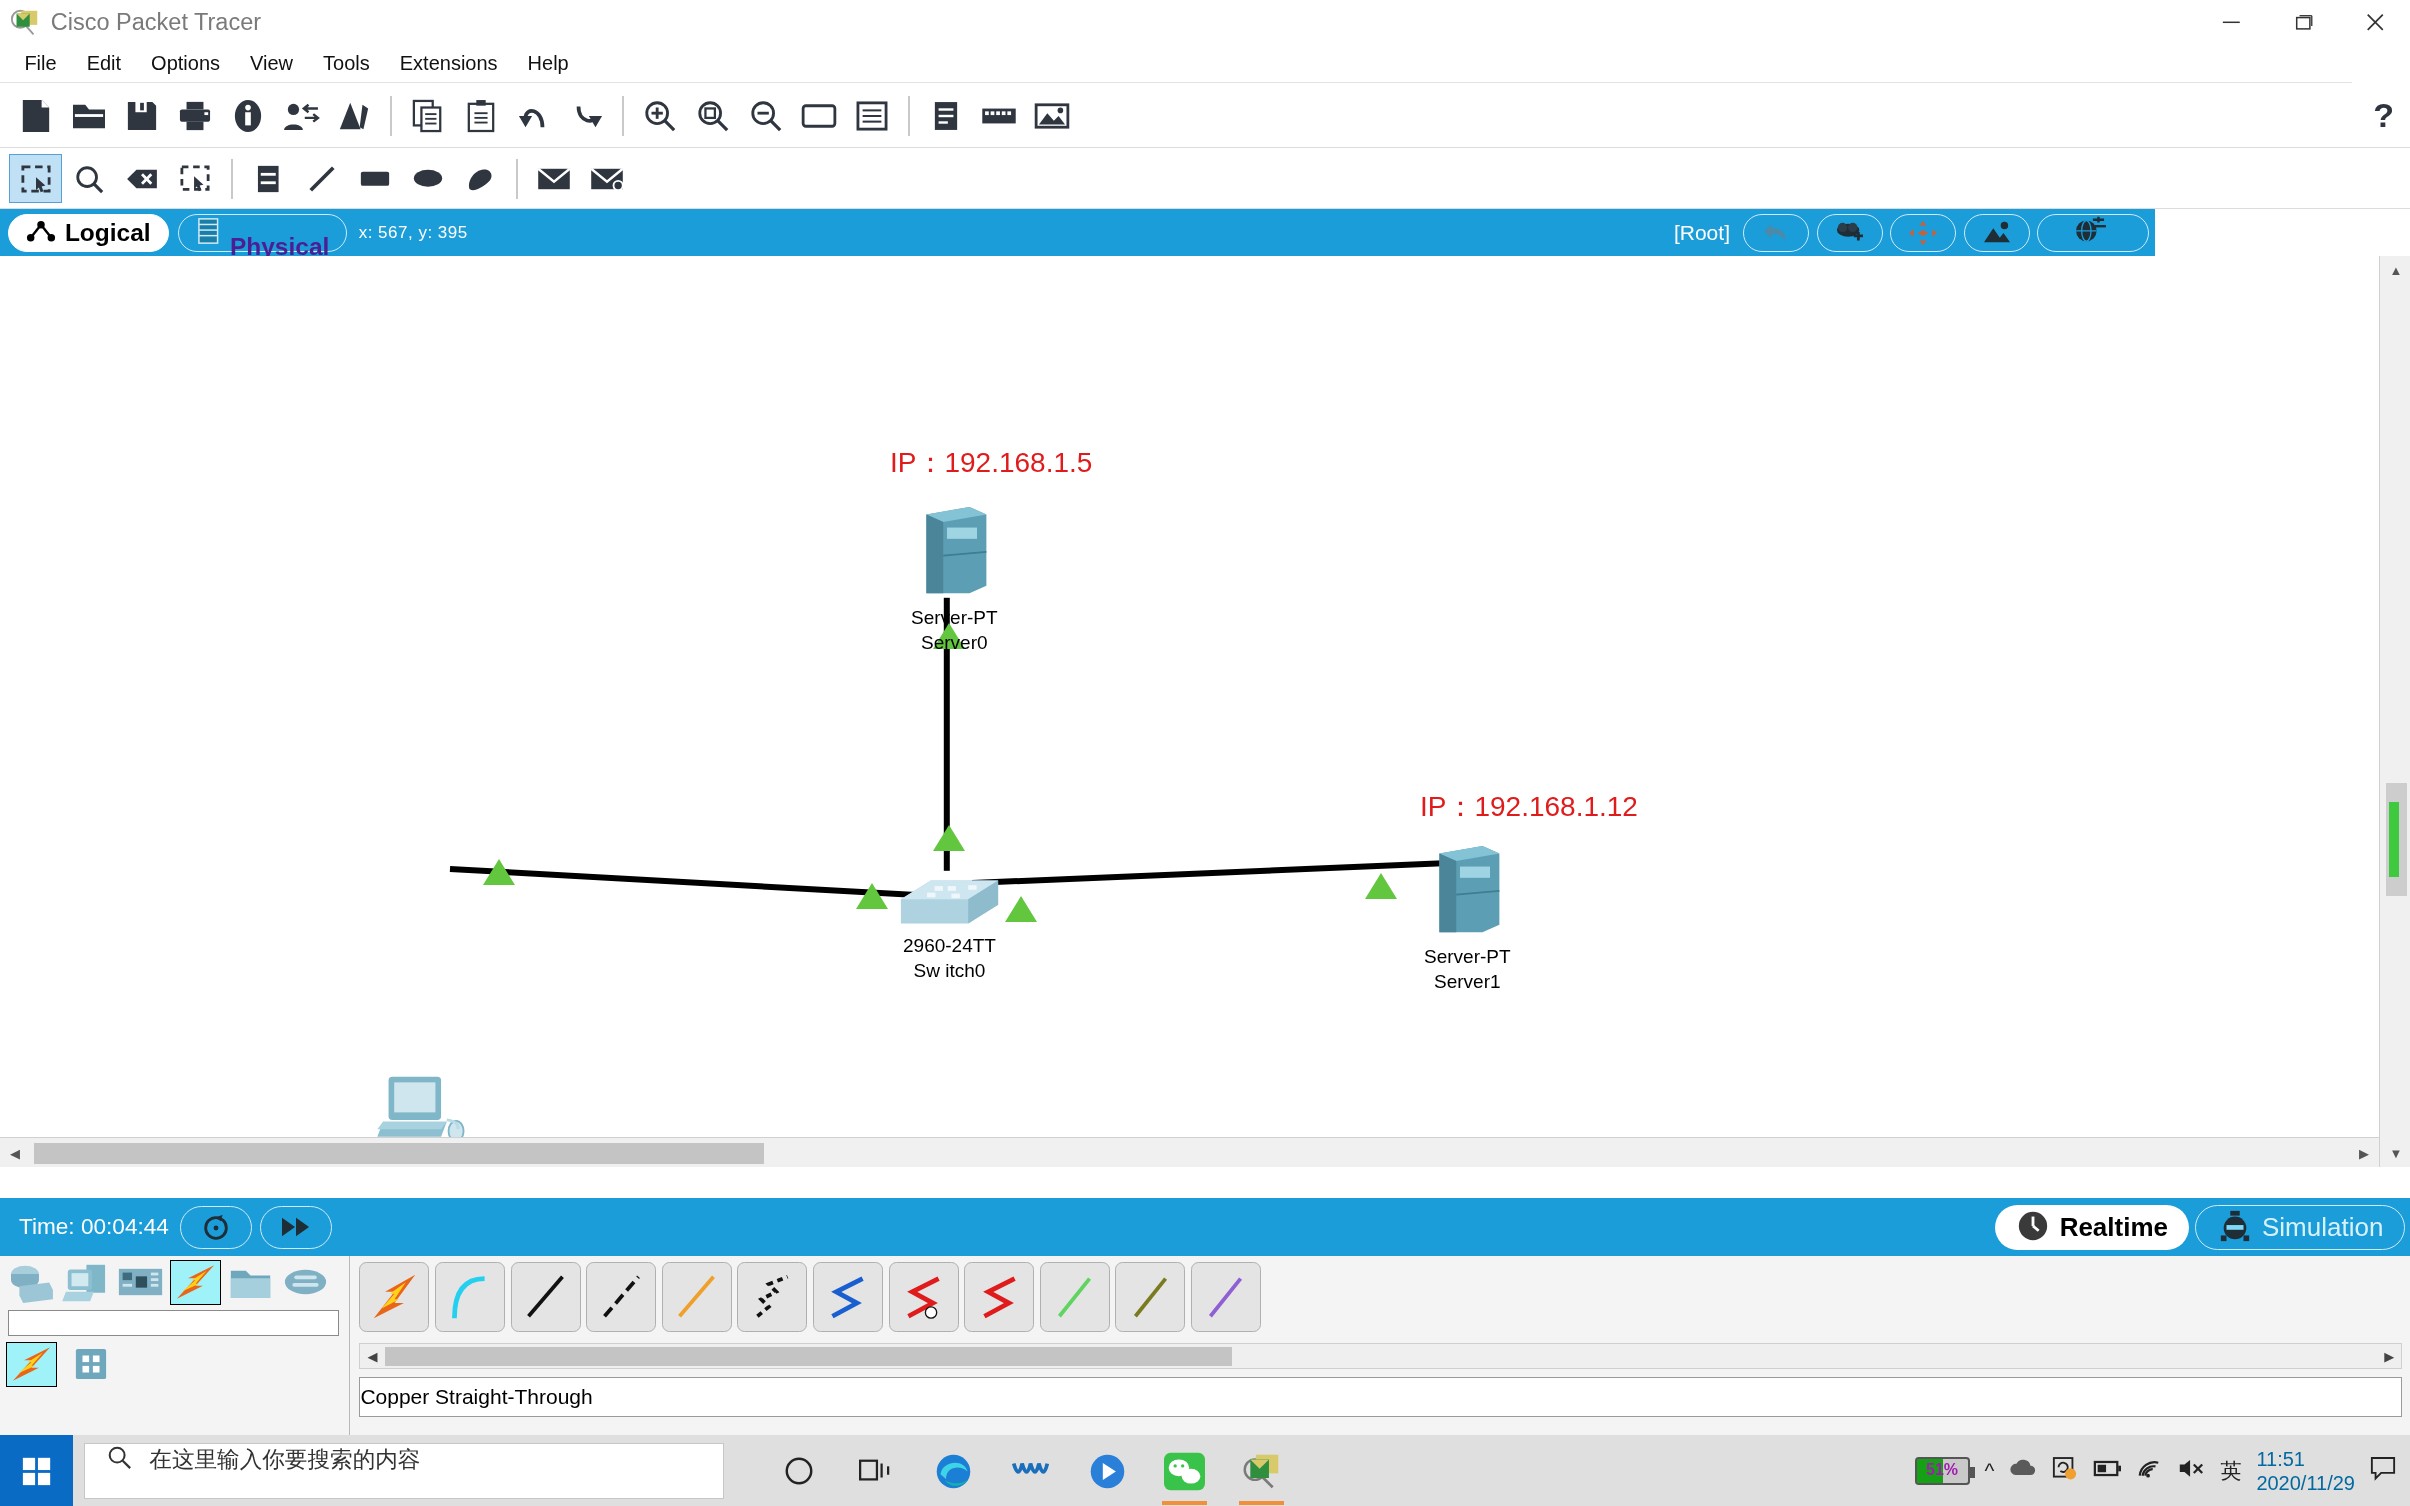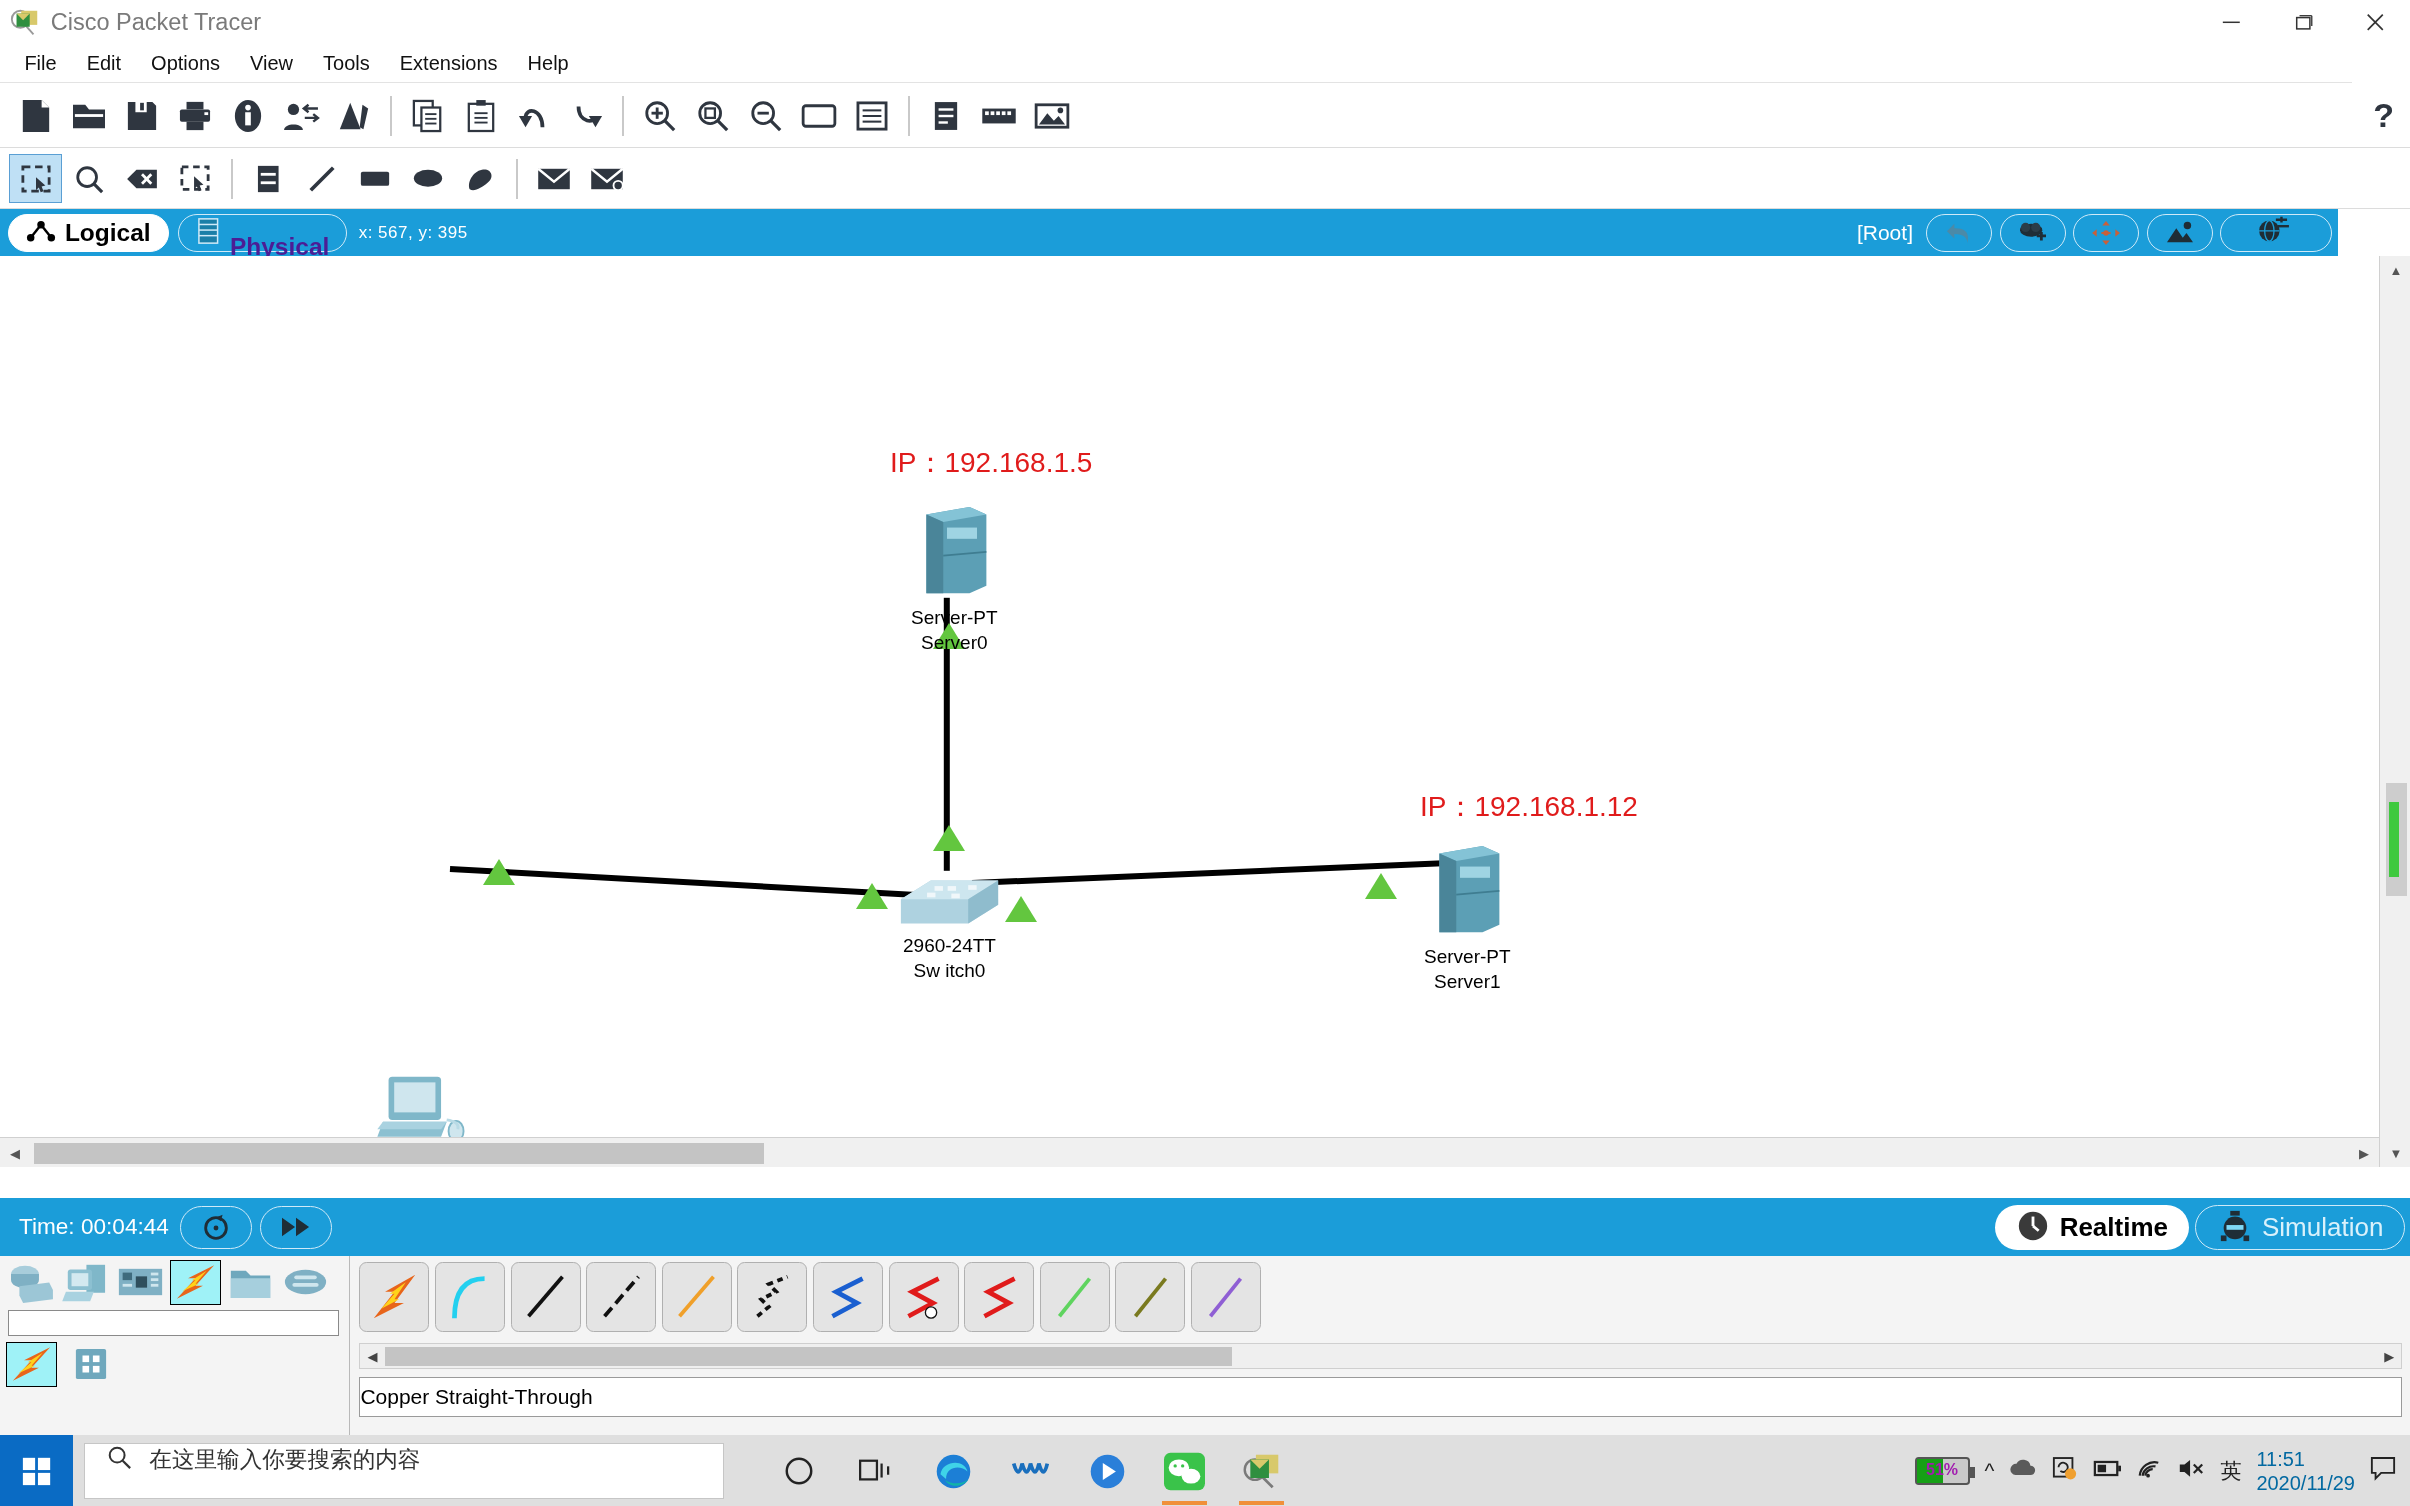--- a/index.html
+++ b/index.html
@@ -59,21 +59,21 @@
     border-bottom: 0.9px solid #dcdcdc;
   }
   .tb2-btn {
     width: 53px; height: 49px; display: flex; align-items: center; justify-content: center;
     color: #2f3640;
   }
   .tb2-btn.active { background: #bfe0f5; border: 0.9px solid #5a9fd4; }
 
   
   .logicalbar {
-    position: absolute; left: 0; top: 209px; width: 2338px; height: 47px;
+    position: absolute; left: 0; top: 209px; width: 2155px; height: 47px;
     background: #1b9dd9; display: flex; align-items: center;
   }
   .pill {
     height: 38px; border-radius: 21px; display: flex; align-items: center;
     padding: 0 17px; gap: 9.4px;
   }
   .pill.white { background: #fff; border: 1.9px solid #fff; }
   .pill.outline { border: 1.9px solid #cfeaf8; background: transparent; }
   .pill .lbl { font-size: 24.5px; font-weight: bold; }
   .pill.white .lbl { color: #000; }

